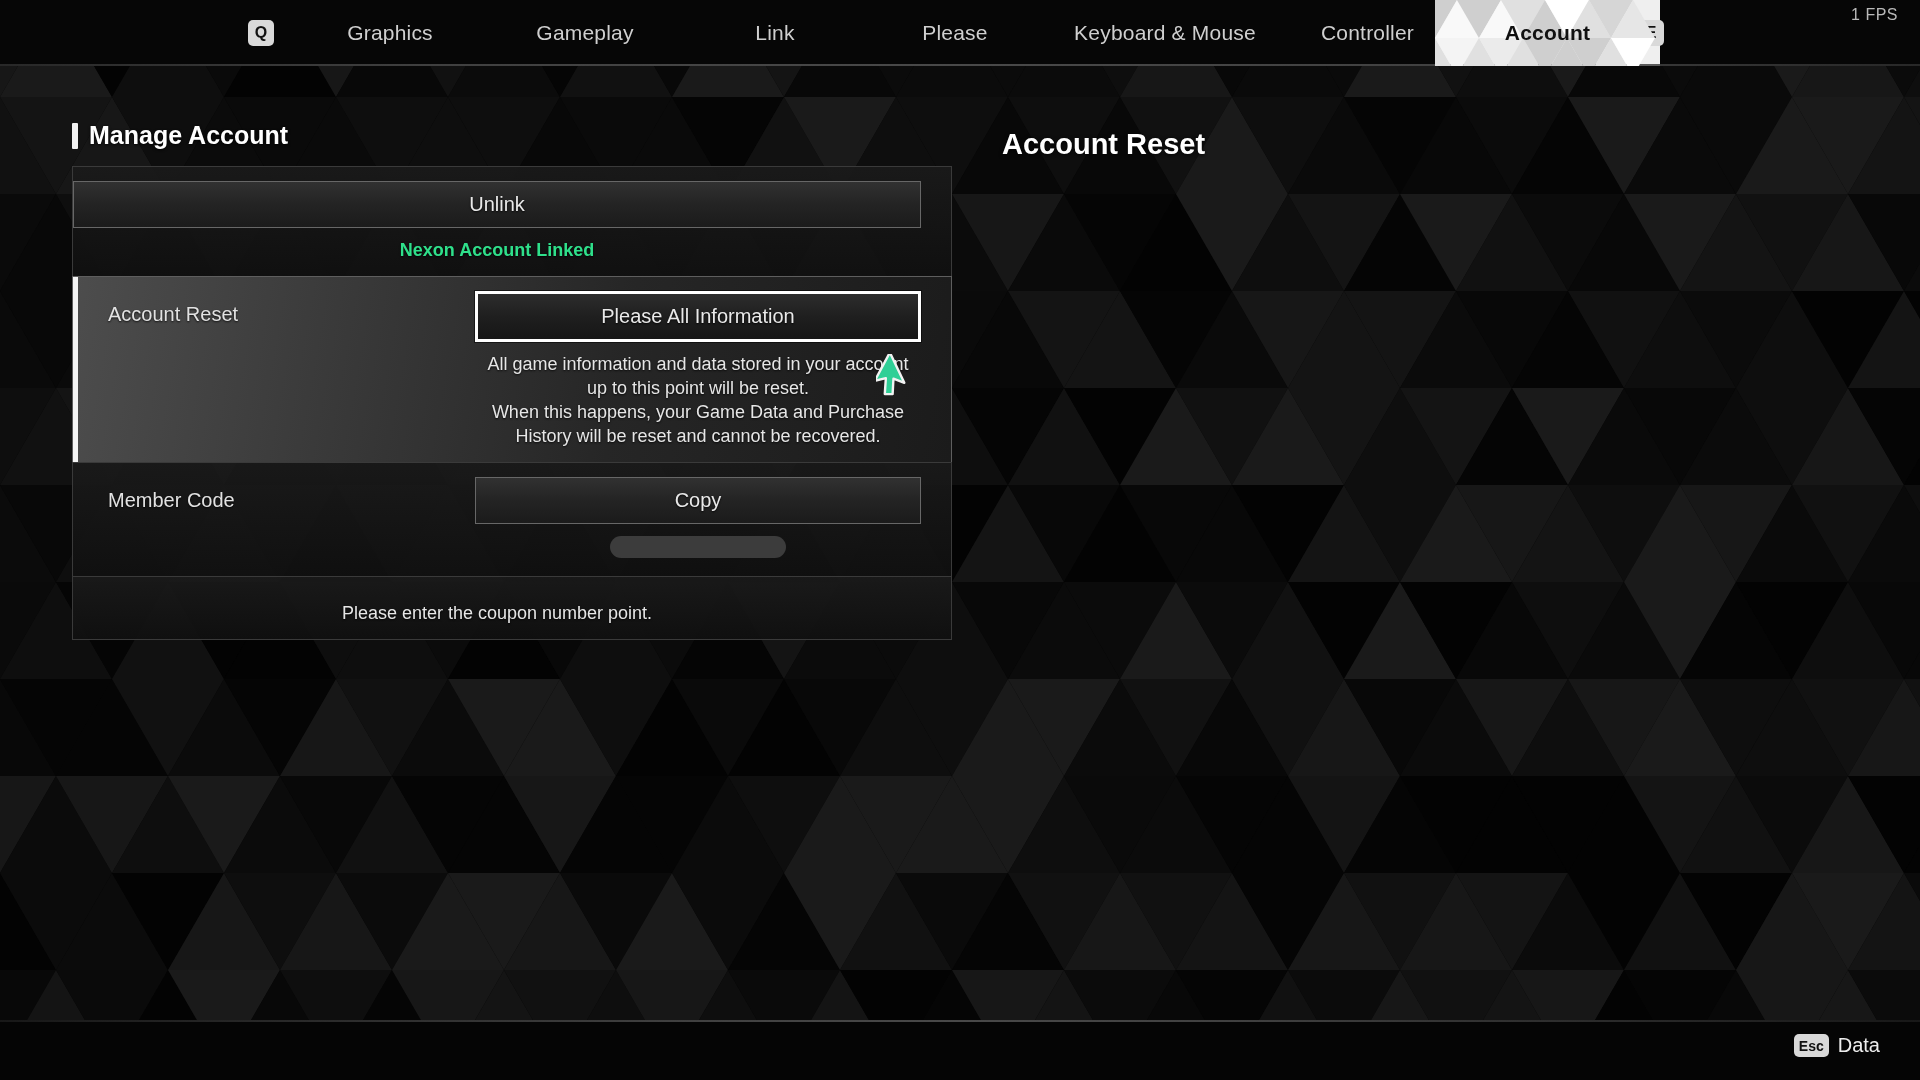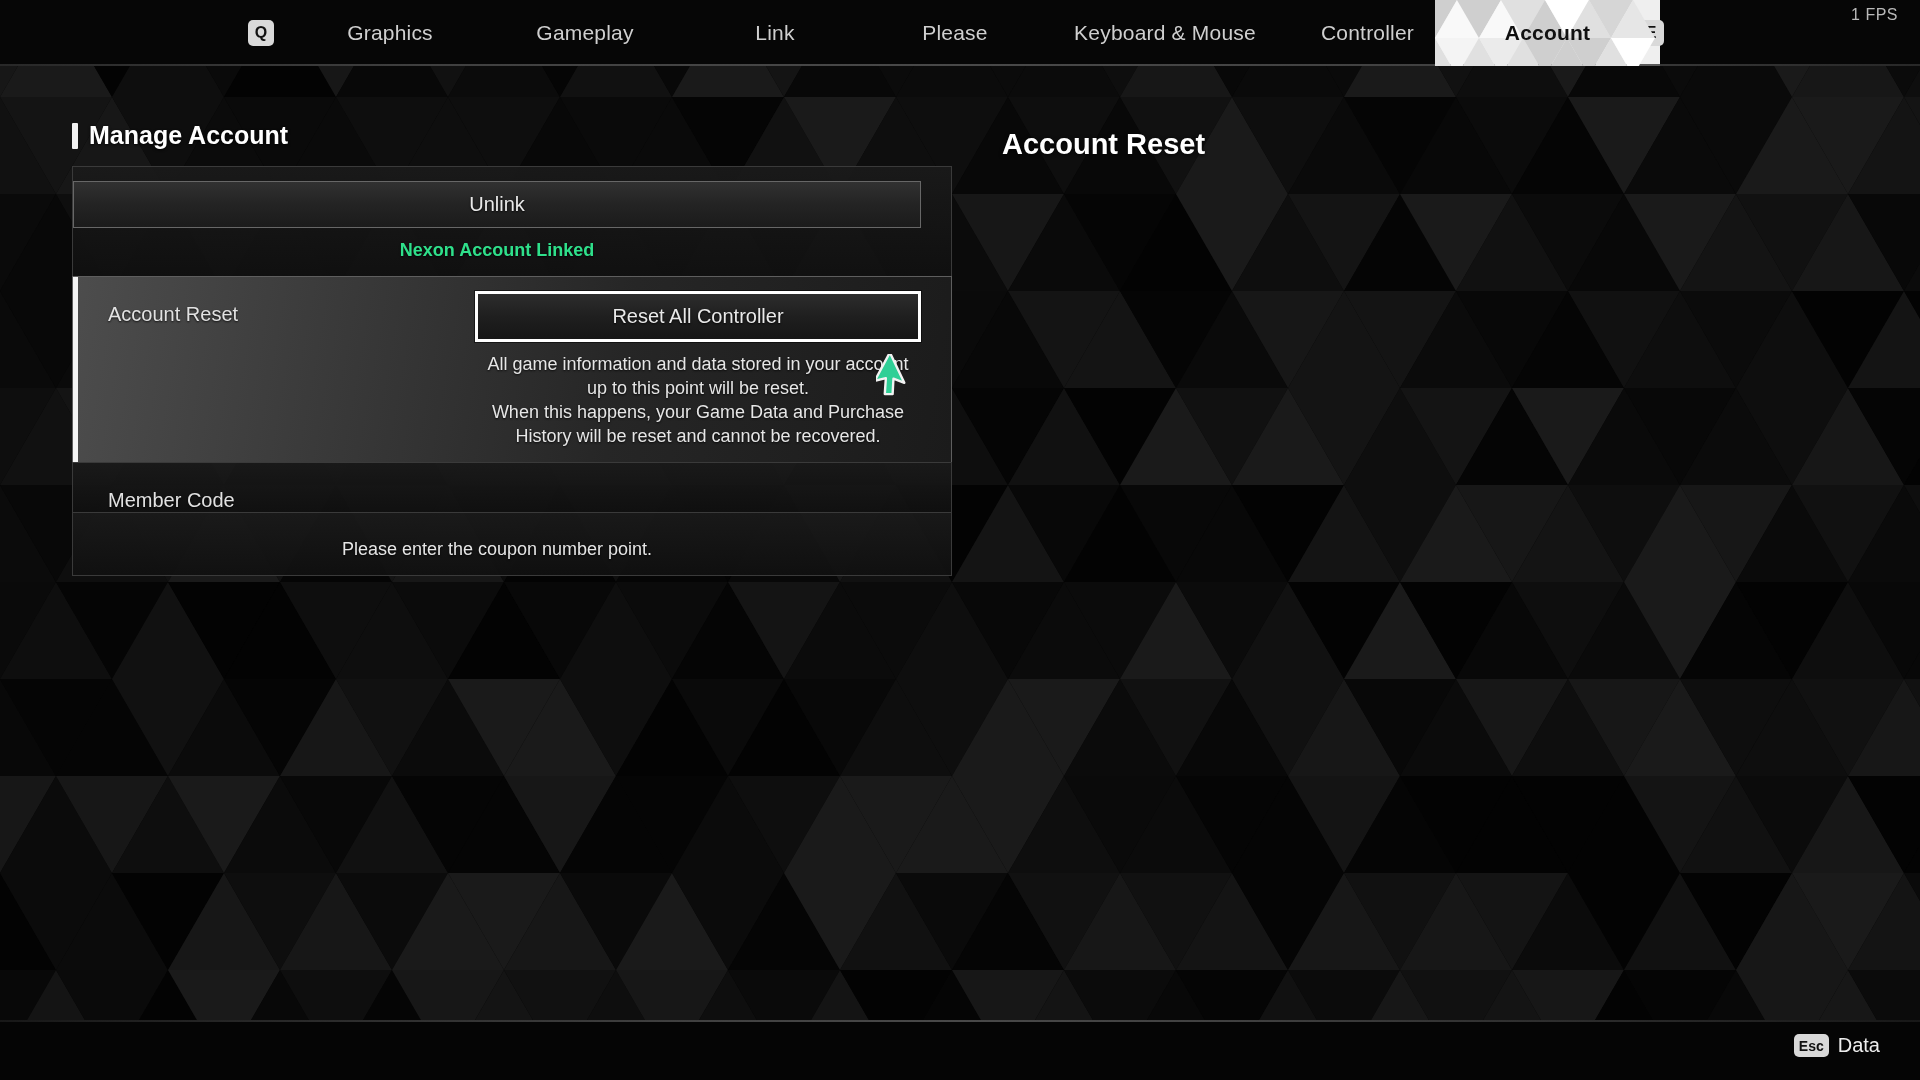--- a/index.html
+++ b/index.html
@@ -684,30 +684,36 @@
             </div>
             <div class="hint green" style="white-space: pre-line;">Nexon Account Linked</div>
           </div>
         </div>
       </div>
       <div class="row selected">
         <div class="row-inner">
           <div class="row-label">Account Reset</div>
           <div class="row-control">
             <div class="btn focused">
-              <span>Reset All Controller</span>
+              <span>Please All Information</span>
             </div>
             <div class="hint desc" style="white-space: pre-line;">All game information and data stored in your account up to this point will be reset.
 When this happens, your Game Data and Purchase History will be reset and cannot be recovered.</div>
           </div>
         </div>
       </div>
       <div class="row">
         <div class="row-inner">
           <div class="row-label">Member Code</div>
+          <div class="row-control">
+            <div class="btn">
+              <span>Copy</span>
+            </div>
+            <div class="redacted"></div>
+          </div>
         </div>
       </div>
       <div class="row">
         <div class="row-inner">
           <div class="row-control">
             <div class="hint desc" style="white-space: pre-line;">Please enter the coupon number point.</div>
           </div>
         </div>
       </div>
     </div>

